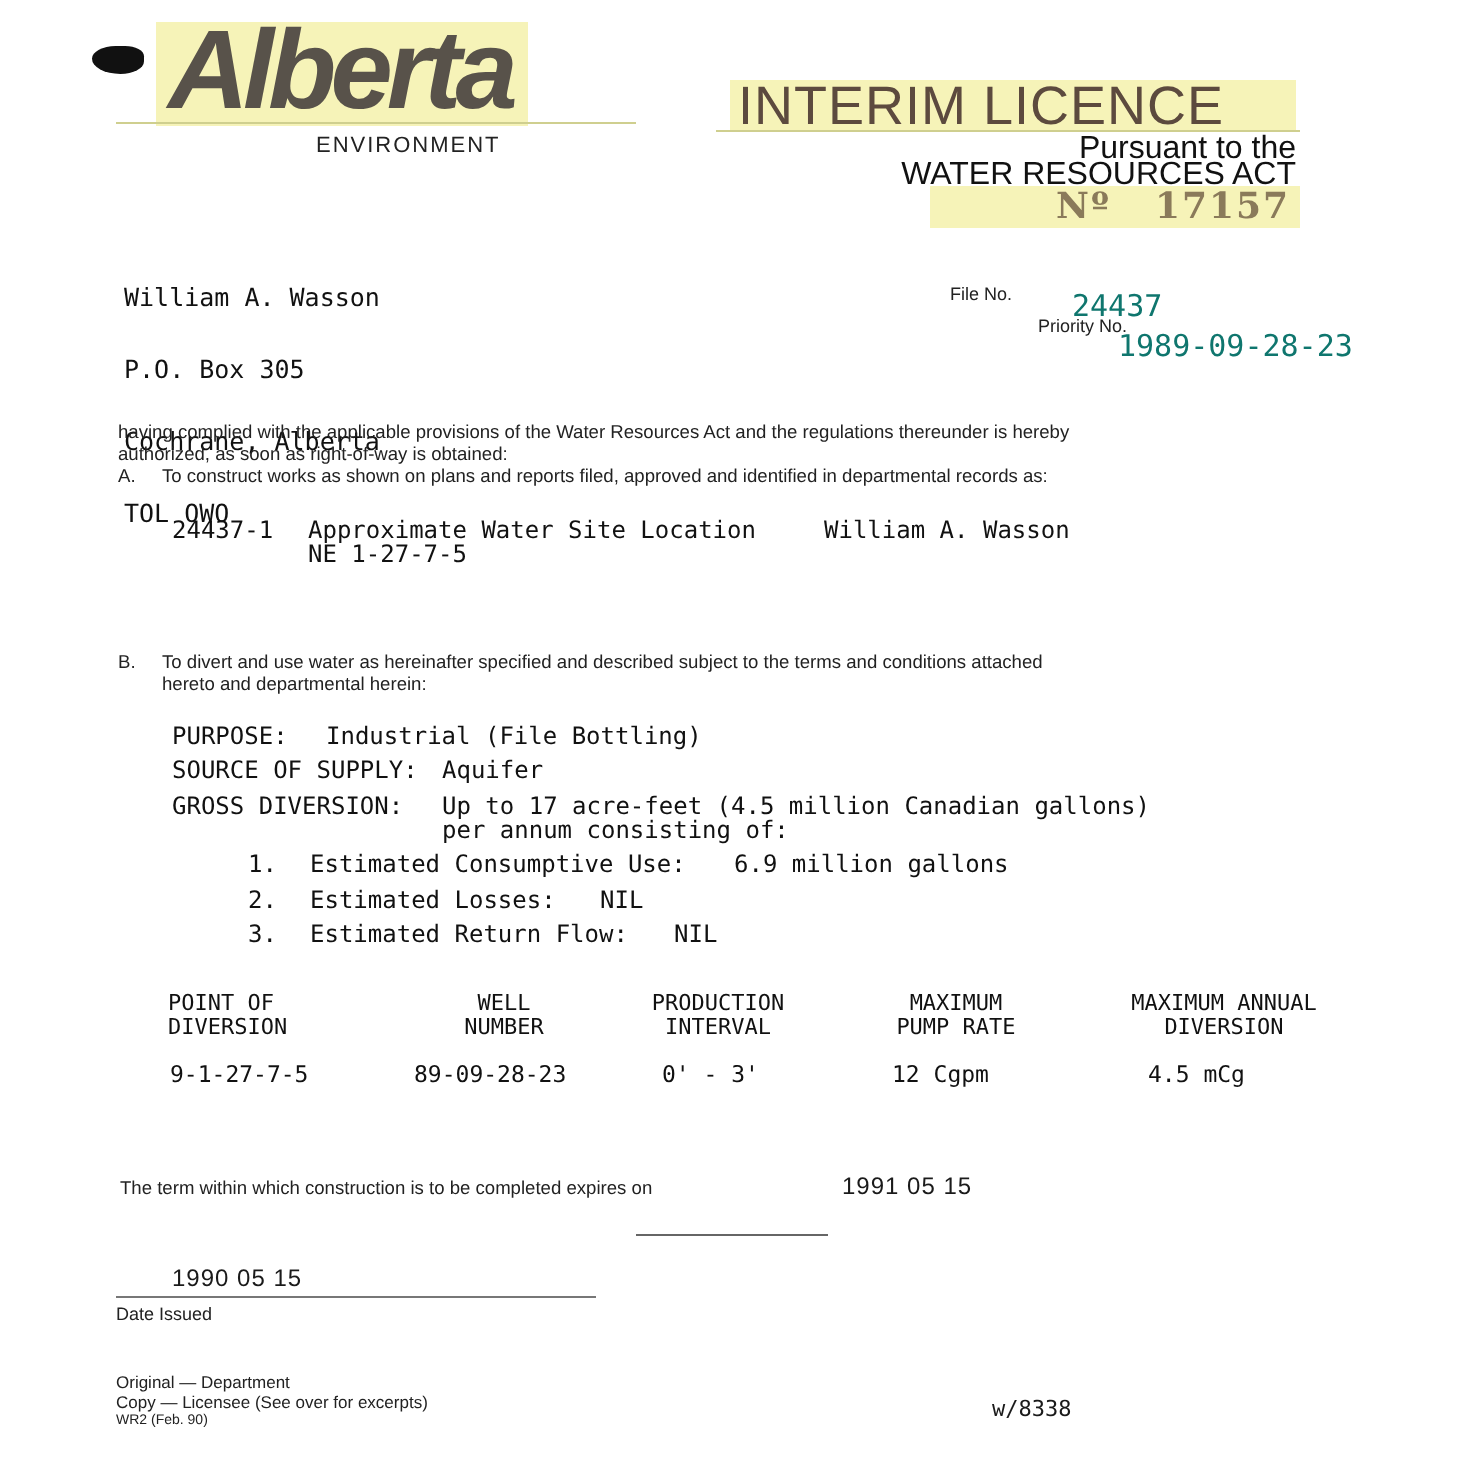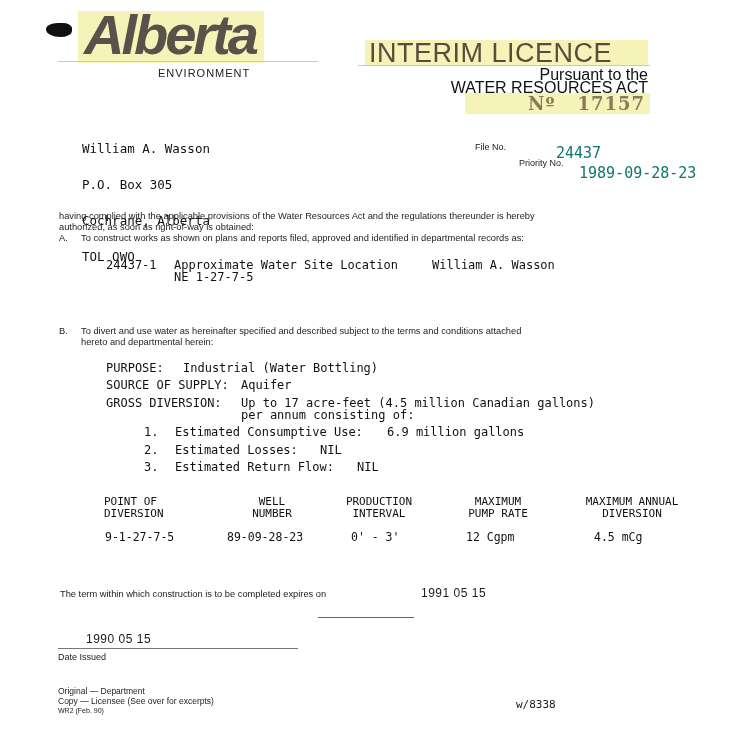--- a/index.html
+++ b/index.html
@@ -1,19 +1,19 @@
 <!DOCTYPE html>
 <html><head>
 <meta charset="utf-8">
 <style>
   html, body { margin: 0; padding: 0; background: #ffffff; }
   body { width: 742px; height: 740px; position: relative; overflow: hidden; color: #1a1a1a; }
   .abs { position: absolute; }
   .sans { font-family: "Liberation Sans", "DejaVu Sans", sans-serif; }
-  .mono { font-family: "DejaVu Sans Mono", "Liberation Mono", monospace; margin-left: 20px; }
+  .mono { font-family: "DejaVu Sans Mono", "Liberation Mono", monospace; }
 
   
   .logo-bg { left: 78px; top: 11px; width: 186px; height: 52px; background: #f6f3b8; }
   .logo-text { left: 84px; top: 4px; font-family: "Liberation Sans", sans-serif; font-size: 56px; font-weight: bold; color: #58524a; letter-spacing: -3px; font-style: italic; line-height: 62px; }
   .logo-rule { left: 58px; top: 61px; width: 260px; height: 1px; background: #cfcf8f; }
   .env { left: 158px; top: 67px; font-size: 11px; letter-spacing: 1px; color: #222; }
   .crest { left: 46px; top: 23px; width: 26px; height: 14px; background: #111; border-radius: 50% 40% 50% 60%; }
 
   
   .lic-bg1 { left: 365px; top: 40px; width: 283px; height: 26px; background: #f6f3b8; }
@@ -84,21 +84,21 @@
 <div class="abs typed mono" style="left:412px; top:259px;">William A. Wasson</div>
 <div class="abs typed mono" style="left:154px; top:271px;">NE 1-27-7-5</div>
 
 <div class="abs para sans" style="left:59px; top:326px;">B.</div>
 <div class="abs para sans" style="left:81px; top:326px; width:600px;">
   <div>To divert and use water as hereinafter specified and described subject to the terms and conditions attached</div>
   <div>hereto and departmental herein:</div>
 </div>
 
 <div class="abs typed mono" style="left:86px; top:362px;">PURPOSE:</div>
-<div class="abs typed mono" style="left:163px; top:362px;">Industrial (Water Bottling)</div>
+<div class="abs typed mono" style="left:163px; top:362px;">Industrial (File Bottling)</div>
 <div class="abs typed mono" style="left:86px; top:379px;">SOURCE OF SUPPLY:</div>
 <div class="abs typed mono" style="left:221px; top:379px;">Aquifer</div>
 <div class="abs typed mono" style="left:86px; top:397px;">GROSS DIVERSION:</div>
 <div class="abs typed mono" style="left:221px; top:397px;">Up to 17 acre-feet (4.5 million Canadian gallons)</div>
 <div class="abs typed mono" style="left:221px; top:409px;">per annum consisting of:</div>
 
 <div class="abs typed mono" style="left:124px; top:426px;">1.</div>
 <div class="abs typed mono" style="left:155px; top:426px;">Estimated Consumptive Use:</div>
 <div class="abs typed mono" style="left:367px; top:426px;">6.9 million gallons</div>
 

